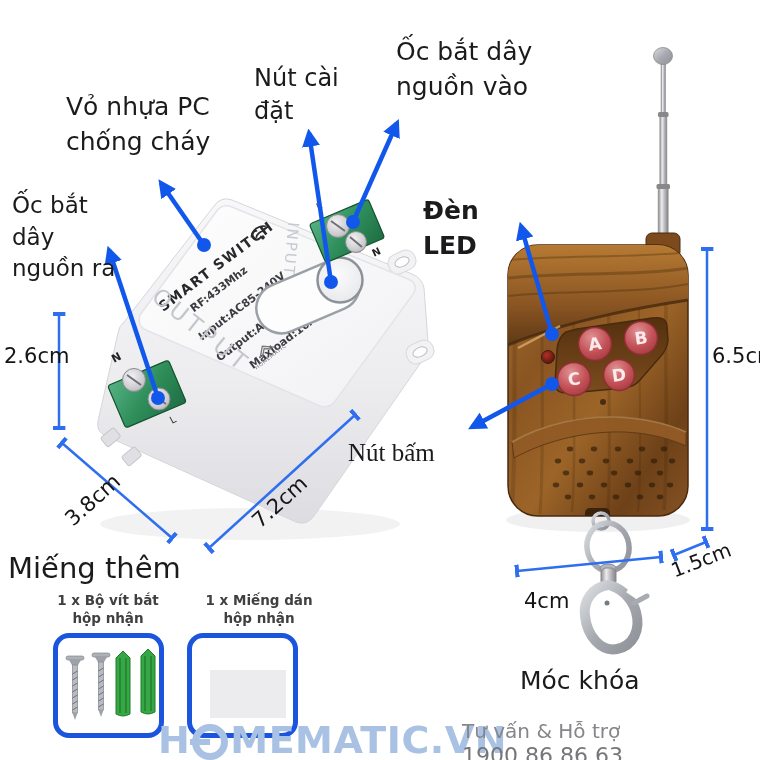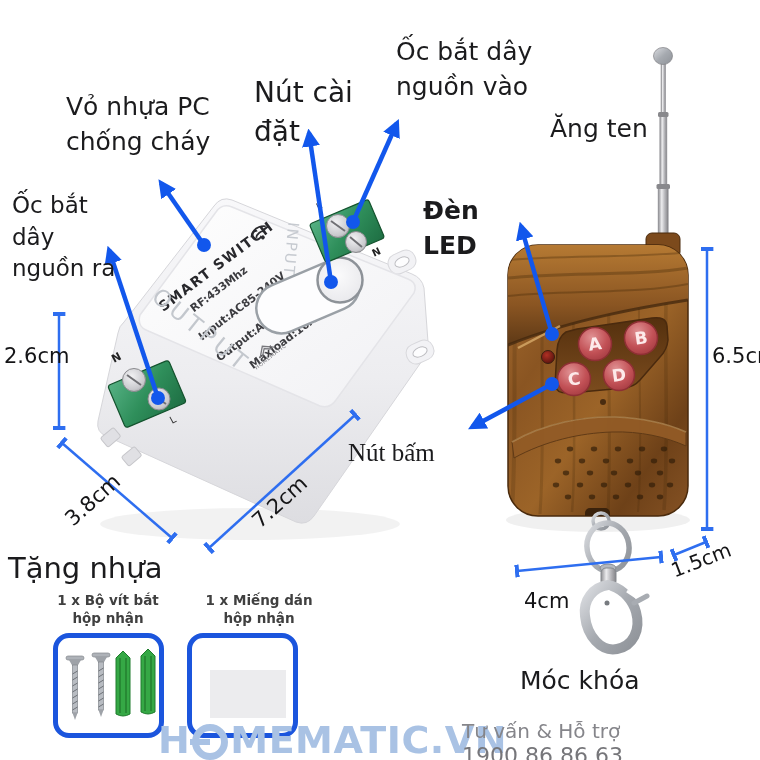--- a/index.html
+++ b/index.html
@@ -283,39 +283,38 @@
       <line x1="62" y1="443" x2="172" y2="538" marker-start="url(#capm)" marker-end="url(#capm)"></line>
       <line x1="209" y1="548" x2="355" y2="415" marker-start="url(#capm)" marker-end="url(#capm)"></line>
       <line x1="707" y1="249" x2="707" y2="529" marker-start="url(#capm)" marker-end="url(#capm)"></line>
       <line x1="517" y1="571" x2="661" y2="557" marker-start="url(#capm)" marker-end="url(#capm)"></line>
       <line x1="674" y1="555" x2="706" y2="542" marker-start="url(#capm)" marker-end="url(#capm)"></line>
     </g>
   </svg>
 
   <div class="lbl" style="left:66px;top:90px;width:200px;">Vỏ nhựa PC
 chống cháy</div>
-  <div class="lbl" style="left:254px;top:74px;width:104px;font-size:28px;">Nút cài
+  <div class="lbl" style="left:254px;top:62px;width:104px;font-size:24px;">Nút cài
 đặt</div>
   <div class="lbl" style="left:396px;top:35px;width:192px;">Ốc bắt dây
 nguồn vào</div>
-  <div class="lbl" style="left:550px;top:112px;width:112px;">Ăng ten</div>
   <div class="lbl" style="left:423px;top:194px;width:112px;font-weight:bold;">Đèn LED</div>
   <div class="lbl" style="left:12px;top:190px;width:124px;font-size:23px;">Ốc bắt dây
 nguồn ra</div>
   <div class="lbl" style="left:348px;top:436px;width:118px;font-family:Liberation Serif, serif;">Nút bấm</div>
   <div class="lbl" style="left:520px;top:664px;width:134px;">Móc khóa</div>
 
   <div class="dim" style="left:4px;top:344px;">2.6cm</div>
   <div class="dim rot" style="left:60px;top:488px;transform:rotate(-42deg);">3.8cm</div>
   <div class="dim rot" style="left:247px;top:490px;transform:rotate(-42deg);">7.2cm</div>
   <div class="dim" style="left:712px;top:344px;">6.5cm</div>
   <div class="dim" style="left:524px;top:589px;">4cm</div>
   <div class="dim rot" style="left:670px;top:548px;font-size:20px;transform:rotate(-21deg);">1.5cm</div>
 
-  <div id="gift-heading">Tặng nhựa</div>
+  <div id="gift-heading">Miếng thêm</div>
   <div class="gift-title" style="left:46px;">1 x Bộ vít bắt
 hộp nhận</div>
   <div class="gift-title" style="left:197px;">1 x Miếng dán
 hộp nhận</div>
 
   <div class="gift-box" style="left:53px;">
     <svg width="101" height="95" viewBox="0 0 101 95">
       <g>
         <rect x="8" y="18" width="18" height="4" rx="2" fill="#aeb2b8" stroke="#84888e" stroke-width=".7"></rect>
         <path d="M11,22 L23,22 L19.5,28 L14.5,28 Z" fill="#9ea2a8"></path>

